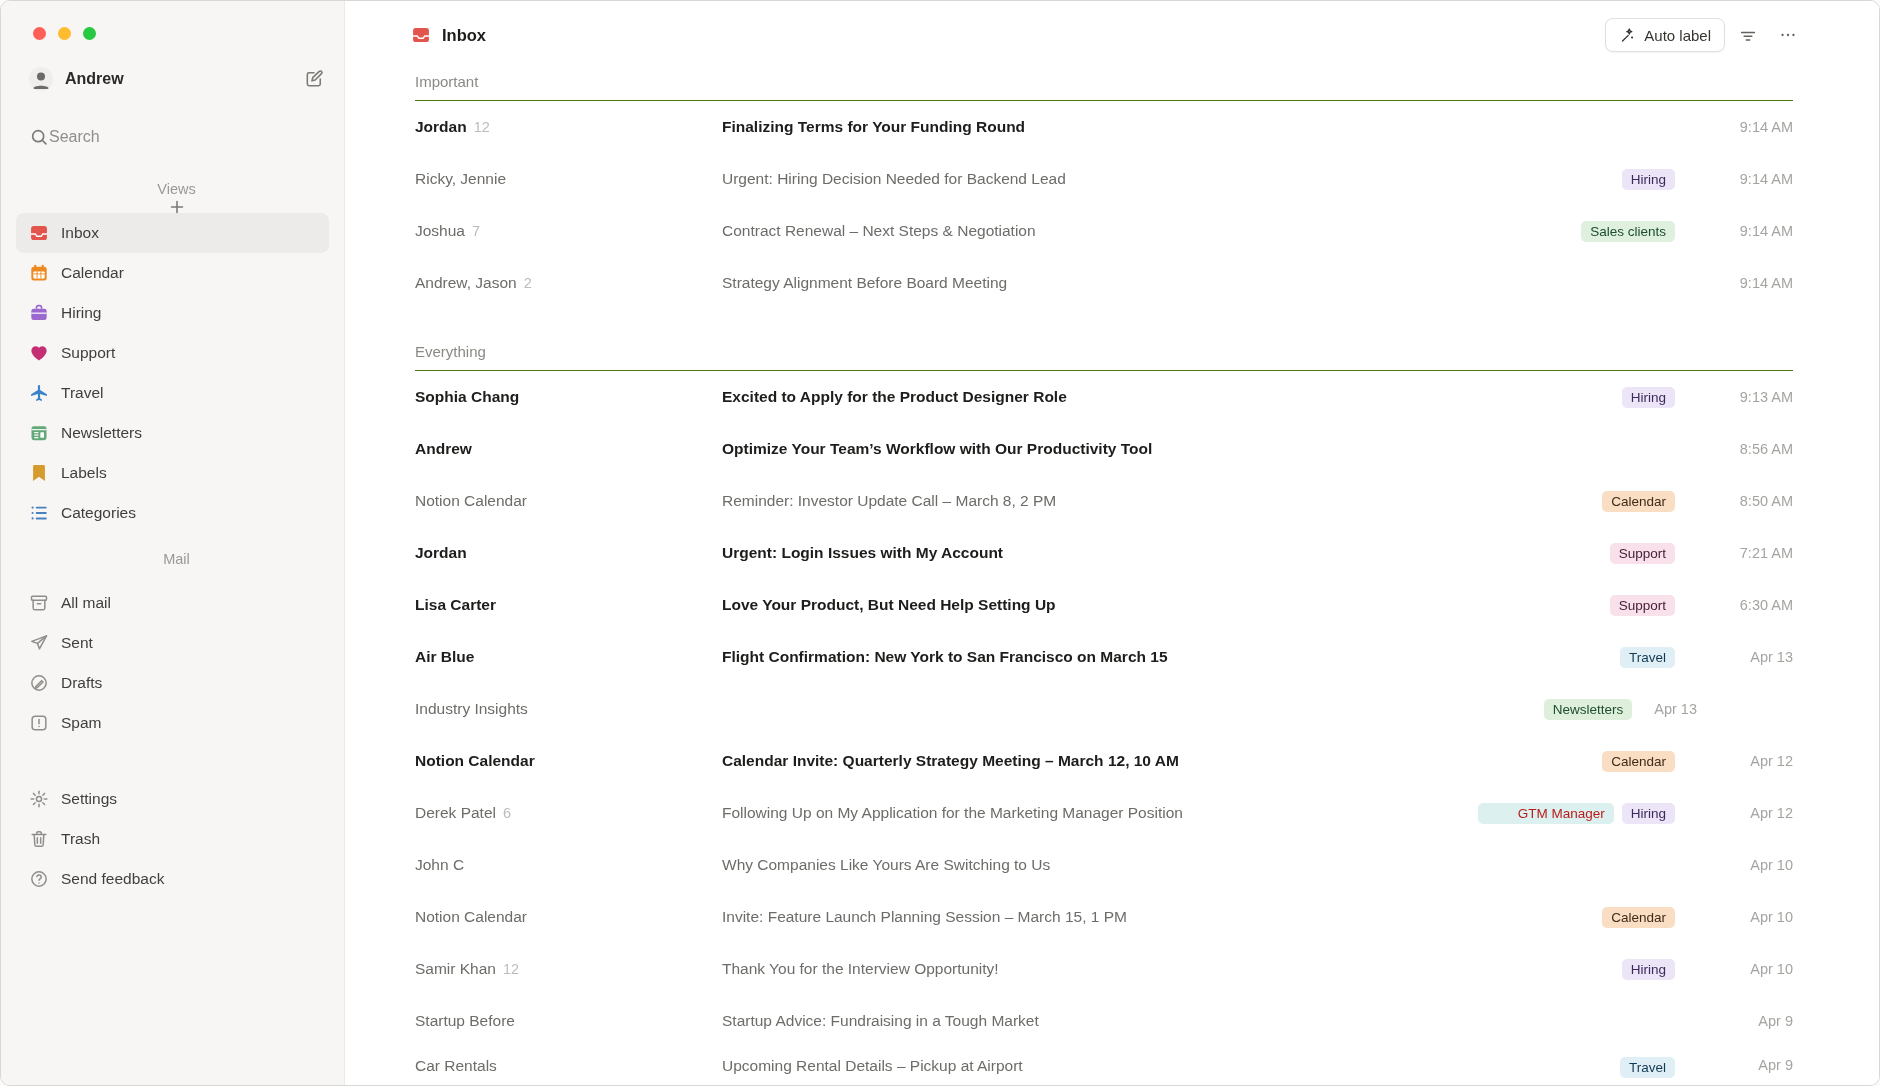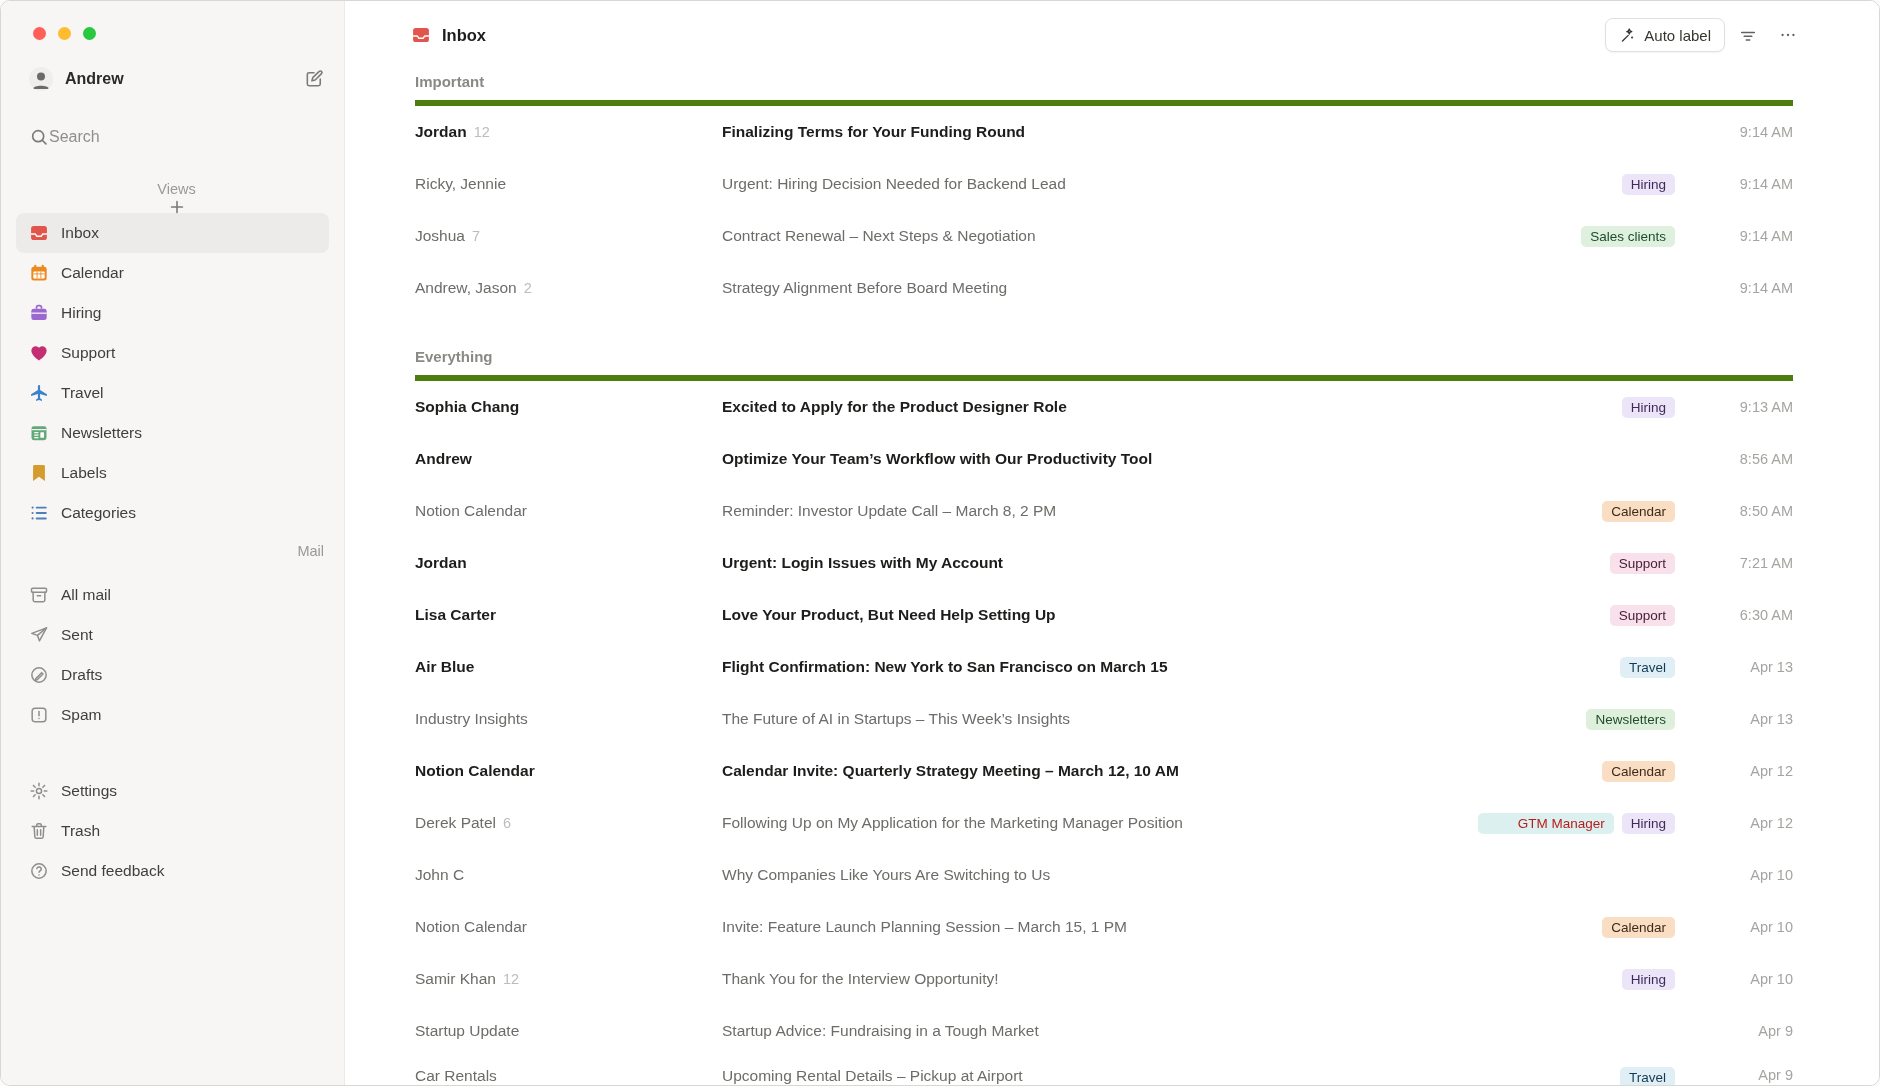--- a/index.html
+++ b/index.html
@@ -19,34 +19,34 @@
   .search-row .icon { margin-left:13px; }
   .search-label { margin-left:0; font-size:16px; color:#8f8e8a; }
   .group-head { margin:26px 5px 8px 13px; display:flex; align-items:center; height:24px;flex-direction:column; }
   .group-head .g-label { font-size:14.5px; color:#9a9995; flex:1; }
   .side-item { height:40px; display:flex; align-items:center; border-radius:8px; cursor:pointer; }
   .side-item.selected { background:#ecebe9; }
   .side-item .icon { margin-left:13px; }
   .side-item .s-label { margin-left:12px; font-size:15.5px; color:#3f3f3c; }
   .icon { width:20px; height:20px; display:inline-flex; align-items:center; justify-content:center; flex:none; }
   .icon svg { width:20px; height:20px; display:block; }
-  .mail-group { margin-top:10px;align-items:flex-end; }
+  .mail-group { margin-top:18px; }
   .side-footer { margin-top:36px; }
 
   
   main { flex:1; background:#fff; display:flex; flex-direction:column; height:100%; }
   .main-header { height:60px; display:flex; align-items:center; padding:8px 74px 0 66px; flex:none; }
   .title-wrap { display:flex; align-items:center; gap:11px; flex:1; }
   .page-title { font-size:16.5px; font-weight:700; color:#1e1d1b; }
   .auto-label-btn { display:flex; align-items:center; gap:8px; height:34px; padding:0 13px; background:#fff; border:1px solid #e1e0de; border-radius:8px; box-shadow:0 1px 2px rgba(0,0,0,.05); font-size:15px; color:#37352f; cursor:pointer; }
   .hdr-icon-btn { width:34px; height:34px; margin-left:6px; display:flex; align-items:center; justify-content:center; border-radius:6px; color:#63625e; cursor:pointer; }
 
   
   .email-list { flex:1; overflow:hidden; padding:0 86px 0 56px; }
-  .section-head { margin:12px 0 0 14px; font-size:15px; color:#8a8a85; padding-bottom:10px; border-bottom:6px solid #4d7c0f;font-weight:bold; }
+  .section-head { margin:12px 0 0 14px; font-size:15px; color:#8a8a85; padding-bottom:10px; border-bottom:1px solid #4d7c0f; }
   .section + .section .section-head { margin-top:34px; }
   .email-row { display:grid; grid-template-columns:14px 307px 1fr auto 96px; align-items:center; height:52px; cursor:pointer; }
   .email-row.clipped { align-items:flex-start; padding-top:10px; }
   .dot { width:8px; height:8px; border-radius:50%; }
   .sender, .subject { font-size:15.5px; color:#6d6c68; white-space:nowrap; overflow:hidden; text-overflow:ellipsis; }
   .email-row.unread .sender, .email-row.unread .subject { font-weight:700; color:#1e1d1b; }
   .subject { padding-right:20px; }
   .count { font-size:14.5px; color:#bdbcb8; font-weight:400; margin-left:7px; }
   .chips { display:flex; gap:8px; justify-content:flex-end; padding-right:22px; }
   .chip { font-size:13.5px; font-weight:500; padding:3px 9px; border-radius:5px; white-space:nowrap; }
@@ -384,21 +384,20 @@
             <span class="sender"><span>Air Blue</span></span>
             <span class="subject">Flight Confirmation: New York to San Francisco on March 15</span>
             <span class="chips">
               <span class="chip" style="background: rgb(224, 239, 246); color: rgb(19, 58, 82);">Travel</span>
             </span>
             <span class="time">Apr 13</span>
           </article>
           <article class="email-row">
             <span></span>
             <span class="sender"><span>Industry Insights</span></span>
-            <span class="subject">The Future of AI in Startups – This Week’s Insights</span>
             <span class="chips">
               <span class="chip" style="background: rgb(222, 240, 220); color: rgb(31, 77, 44);">Newsletters</span>
             </span>
             <span class="time">Apr 13</span>
           </article>
           <article class="email-row unread">
             <span><span class="dot" style="background: rgb(51, 131, 224);"></span></span>
             <span class="sender"><span>Notion Calendar</span></span>
             <span class="subject">Calendar Invite: Quarterly Strategy Meeting – March 12, 10 AM</span>
             <span class="chips">
@@ -436,21 +435,21 @@
             <span></span>
             <span class="sender"><span>Samir Khan</span><span class="count">12</span></span>
             <span class="subject">Thank You for the Interview Opportunity!</span>
             <span class="chips">
               <span class="chip" style="background: rgb(236, 228, 247); color: rgb(62, 43, 94);">Hiring</span>
             </span>
             <span class="time">Apr 10</span>
           </article>
           <article class="email-row">
             <span></span>
-            <span class="sender"><span>Startup Update</span></span>
+            <span class="sender"><span>Startup Before</span></span>
             <span class="subject">Startup Advice: Fundraising in a Tough Market</span>
             <span class="chips"></span>
             <span class="time">Apr 9</span>
           </article>
           <article class="email-row clipped">
             <span></span>
             <span class="sender"><span>Car Rentals</span></span>
             <span class="subject">Upcoming Rental Details – Pickup at Airport</span>
             <span class="chips">
               <span class="chip" style="background: rgb(224, 239, 246); color: rgb(19, 58, 82);">Travel</span>

